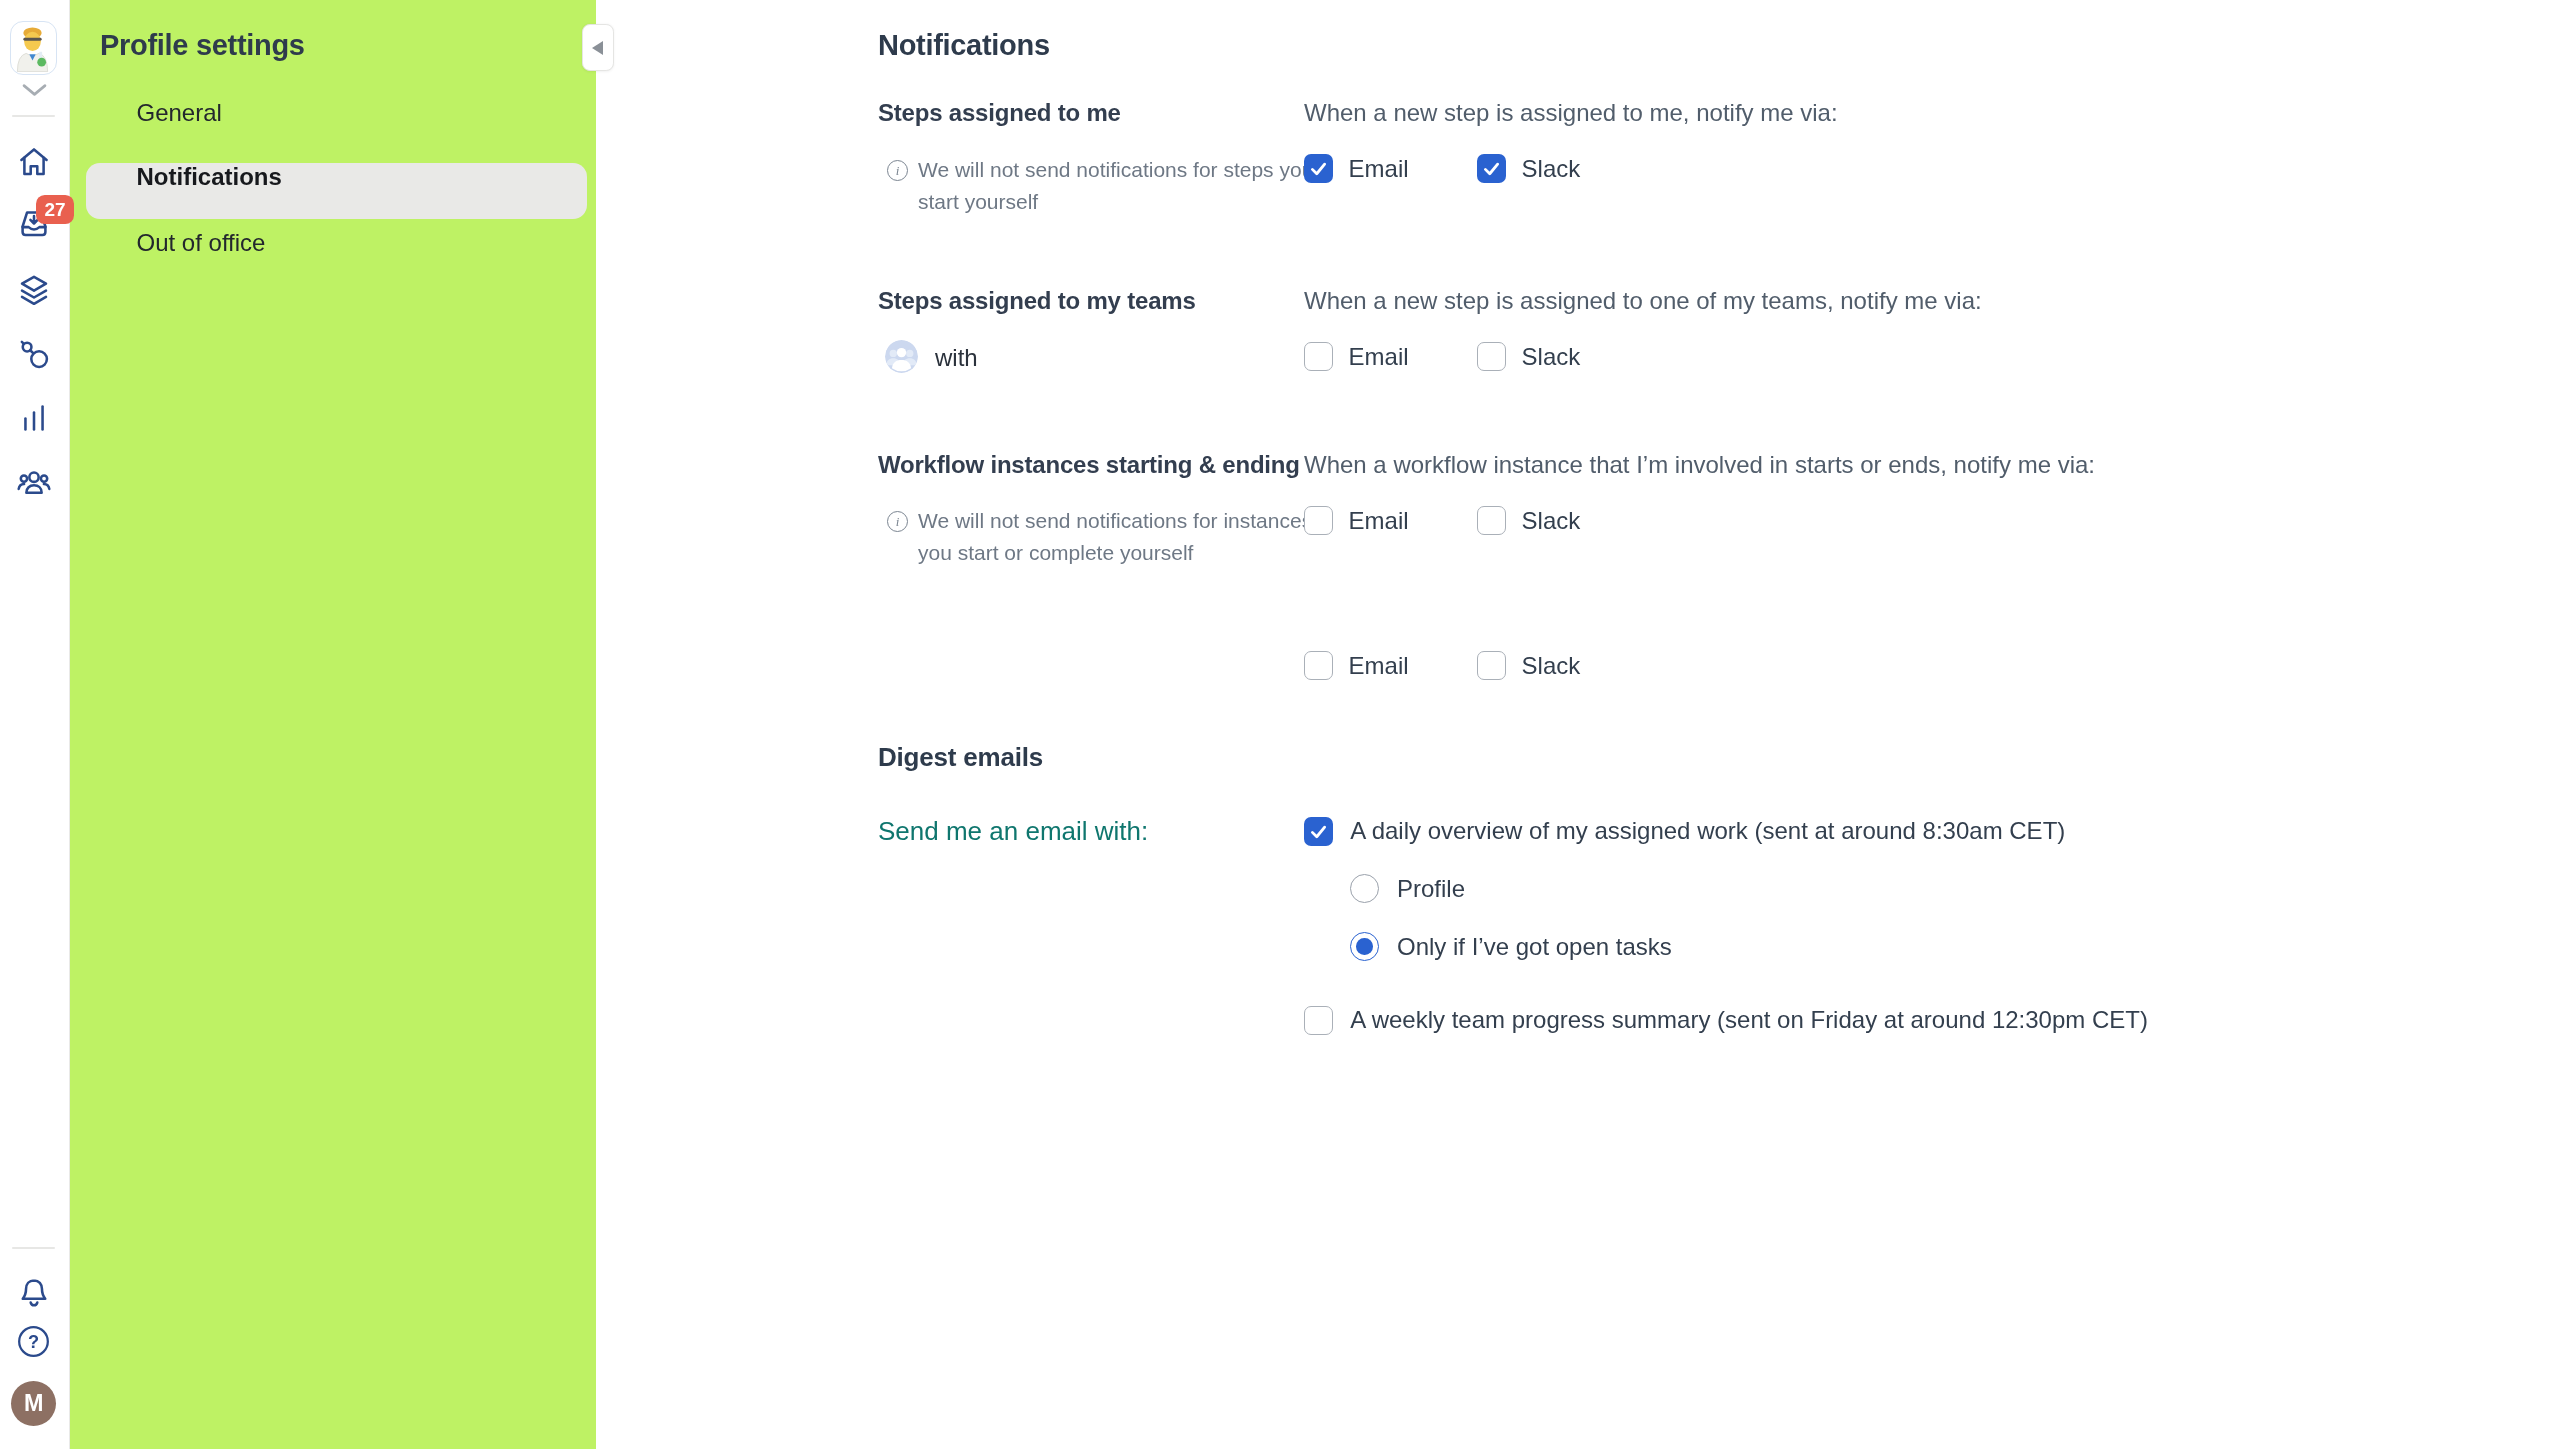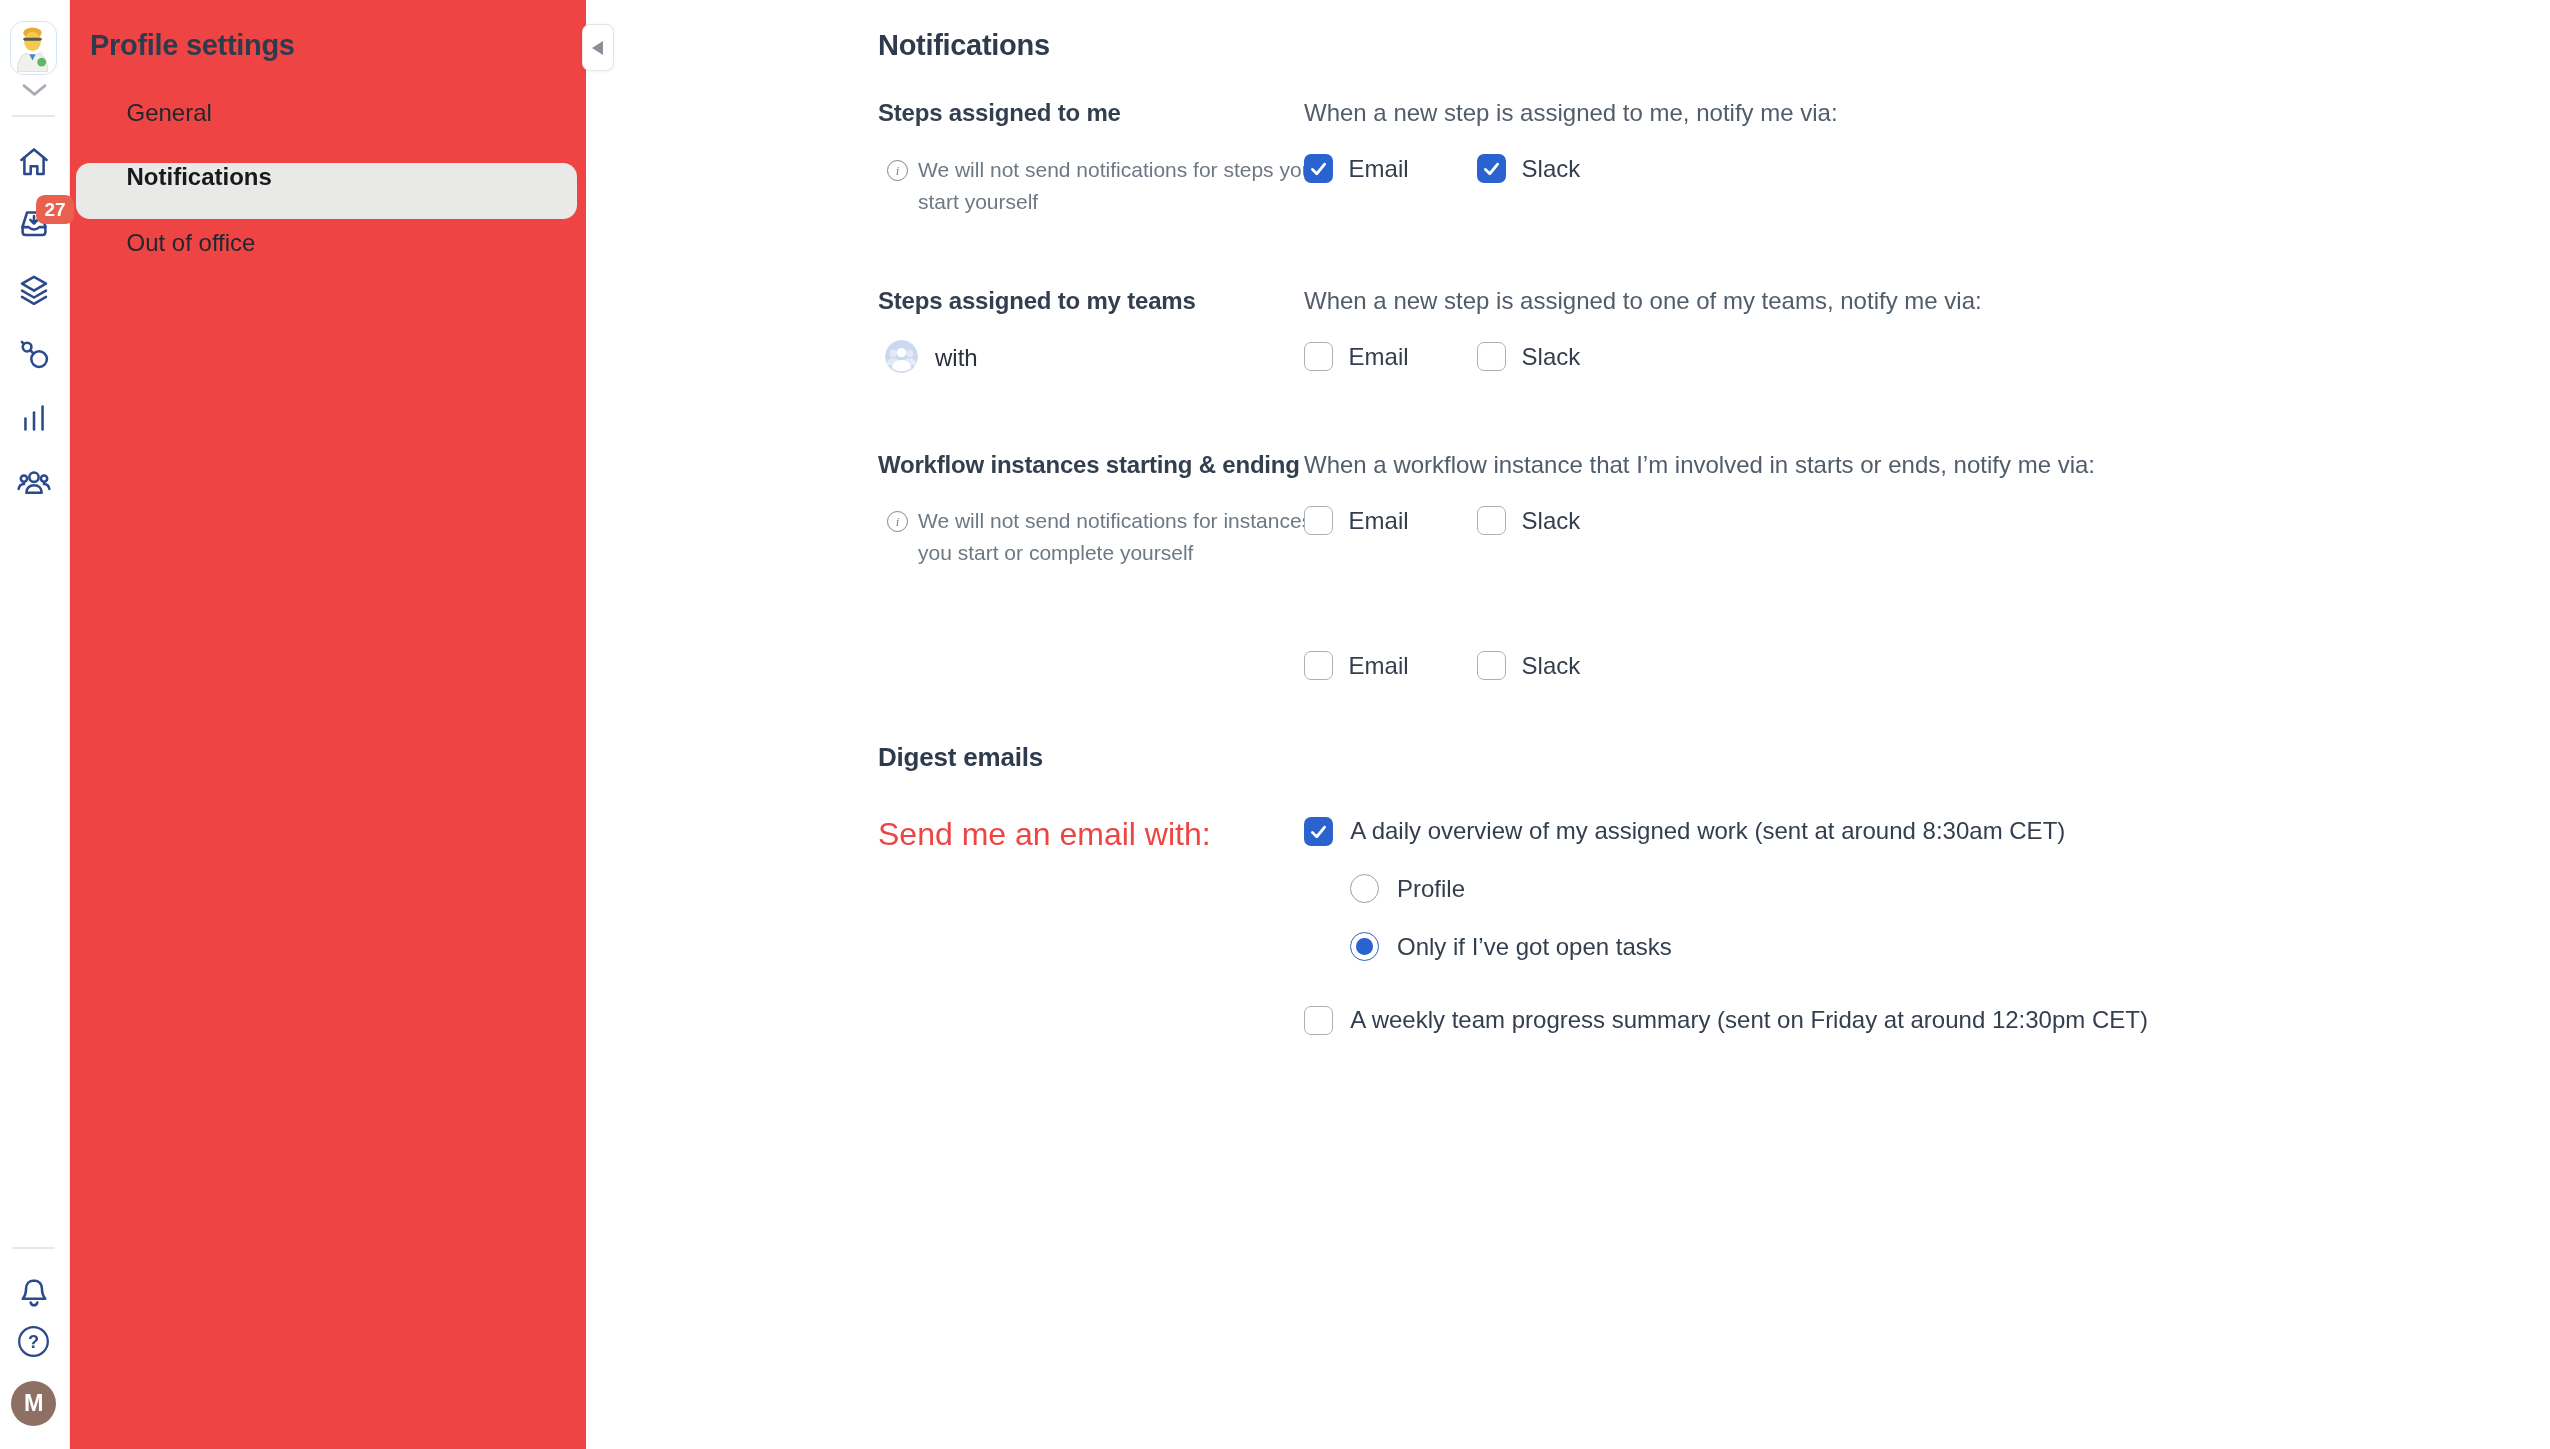--- a/index.html
+++ b/index.html
@@ -12,21 +12,21 @@
   .rail-divider{position:absolute;left:12px;width:43px;height:1.7px;background:#e7e7e5;border-radius:0.9px;}
   .rail-ic{position:absolute;left:14.7px;width:38px;height:38px;display:flex;align-items:center;justify-content:center;}
   .rail-ic svg{width:36px;height:36px;stroke:#2b4a8c;fill:none;stroke-width:1.7;stroke-linecap:round;stroke-linejoin:round;}
   .inbox-badge{position:absolute;left:36px;top:195px;min-width:38px;height:29px;background:#e9604f;border-radius:8.7px;
     color:#fff;font-size:19px;font-weight:bold;display:flex;align-items:center;justify-content:center;z-index:6;padding:0 5.2px;box-sizing:border-box;}
   .help-ic{position:absolute;left:17.3px;top:1325px;width:33px;height:33px;}
   .user-avatar{position:absolute;left:11.3px;top:1381px;width:45px;height:45px;border-radius:50%;background:#8d7063;
     color:#fff;font-size:23.4px;font-weight:bold;display:flex;align-items:center;justify-content:center;}
 
   
-  .sidebar{position:absolute;left:59px;top:0;width:527px;height:1450px;background:#ef4444;}
+  .sidebar{position:absolute;left:69px;top:0;width:527px;height:1450px;background:#bef264;}
   .sidebar-title{position:absolute;left:31px;top:29px;font-size:29px;font-weight:bold;color:#2e3b4c;letter-spacing:-0.3px;}
   .side-item{position:absolute;left:16.5px;width:501px;height:56px;border-radius:14px;display:flex;}
   .side-item .lbl{margin-left:51px;font-size:24px;color:#23272d;}
   .side-item.selected{background:#e9e9e7;}
   .side-item.selected .lbl{font-weight:600;color:#17191d;}
   .collapse-btn{position:absolute;left:582px;top:24px;width:29.5px;height:45px;background:#fff;border:0.9px solid #e5e5e3;
     border-radius:7.8px;box-shadow:0 0.9px 2.6px rgba(0,0,0,0.06);display:flex;align-items:center;justify-content:center;z-index:8;}
   .tri-left{width:0;height:0;border-top:7.8px solid transparent;border-bottom:7.8px solid transparent;border-right:11.3px solid #8a9097;}
 
   
@@ -40,21 +40,21 @@
   .chan-row{position:absolute;left:707px;display:flex;align-items:flex-end;height:29px;}
   .chan{display:flex;align-items:center;width:173px;}
   .cb{width:29px;height:29px;border-radius:7px;box-sizing:border-box;flex:0 0 29px;display:flex;align-items:center;justify-content:center;}
   .cb.on{background:#2a62d0;}
   .cb.off{background:#fff;border:1.7px solid #aab0b8;}
   .cb svg{width:21px;height:21px;}
   .cb-label{margin-left:15.6px;font-size:24px;color:#333f4e;white-space:nowrap;}
   .team-avatar{position:absolute;left:288px;width:33px;height:33px;border-radius:50%;overflow:hidden;}
   .team-name{position:absolute;left:338px;font-size:24px;color:#2b323c;}
   .digest-head{position:absolute;left:281px;font-size:26px;font-weight:bold;color:#2e3b4c;letter-spacing:-0.2px;}
-  .lead{position:absolute;left:281px;font-size:32px;color:#ef4444;white-space:nowrap;}
+  .lead{position:absolute;left:281px;font-size:26px;color:#0f766e;white-space:nowrap;}
   .big-row{position:absolute;left:707px;display:flex;align-items:flex-start;height:29px;}
   .big-row .cb-label{margin-left:17.3px;}
   .radio-row{position:absolute;left:753px;display:flex;align-items:center;height:29px;}
   .radio{width:29px;height:29px;border-radius:50%;box-sizing:border-box;flex:0 0 29px;display:flex;align-items:center;justify-content:center;}
   .radio.off{border:1.7px solid #9aa1ab;background:#fff;}
   .radio.on{border:1.7px solid #2a62d0;background:#fff;}
   .radio .dot{width:16.5px;height:16.5px;border-radius:50%;background:#2a62d0;}
   .radio-label{margin-left:18px;font-size:24px;color:#333f4e;white-space:nowrap;}
 </style>
 </head>

